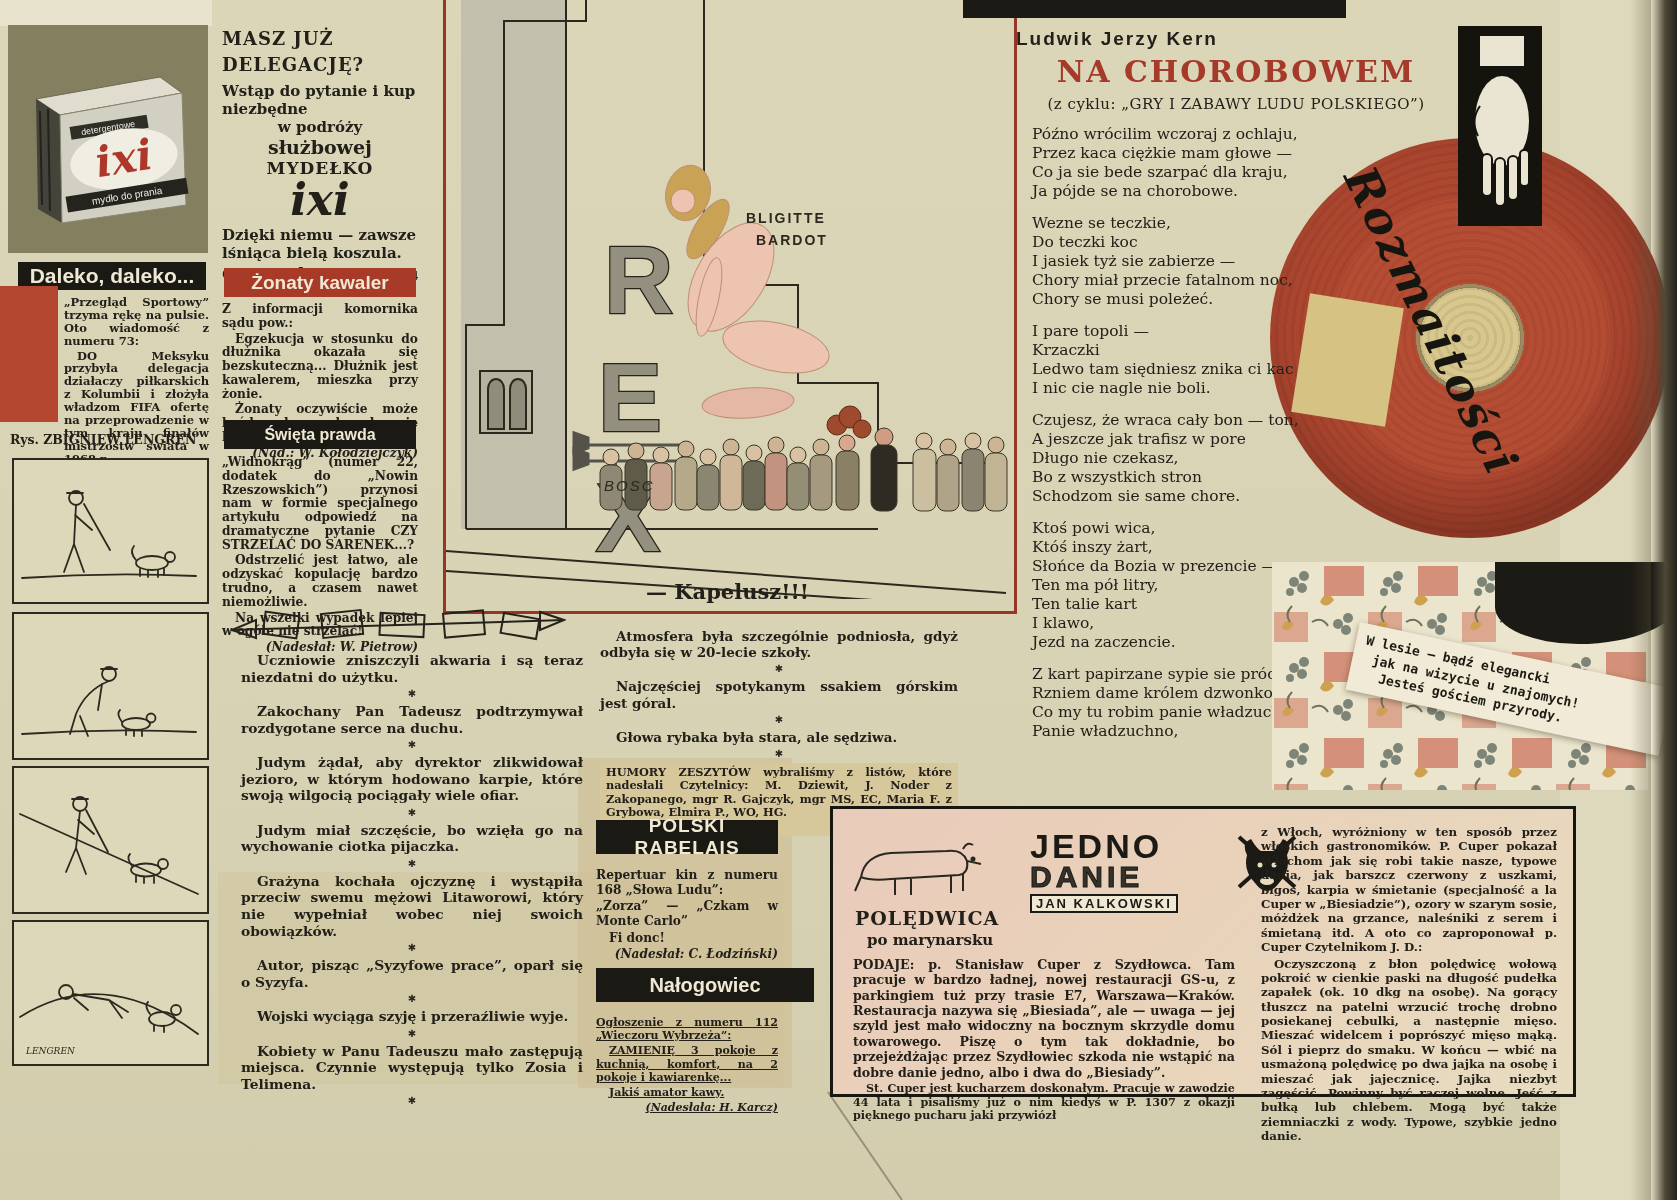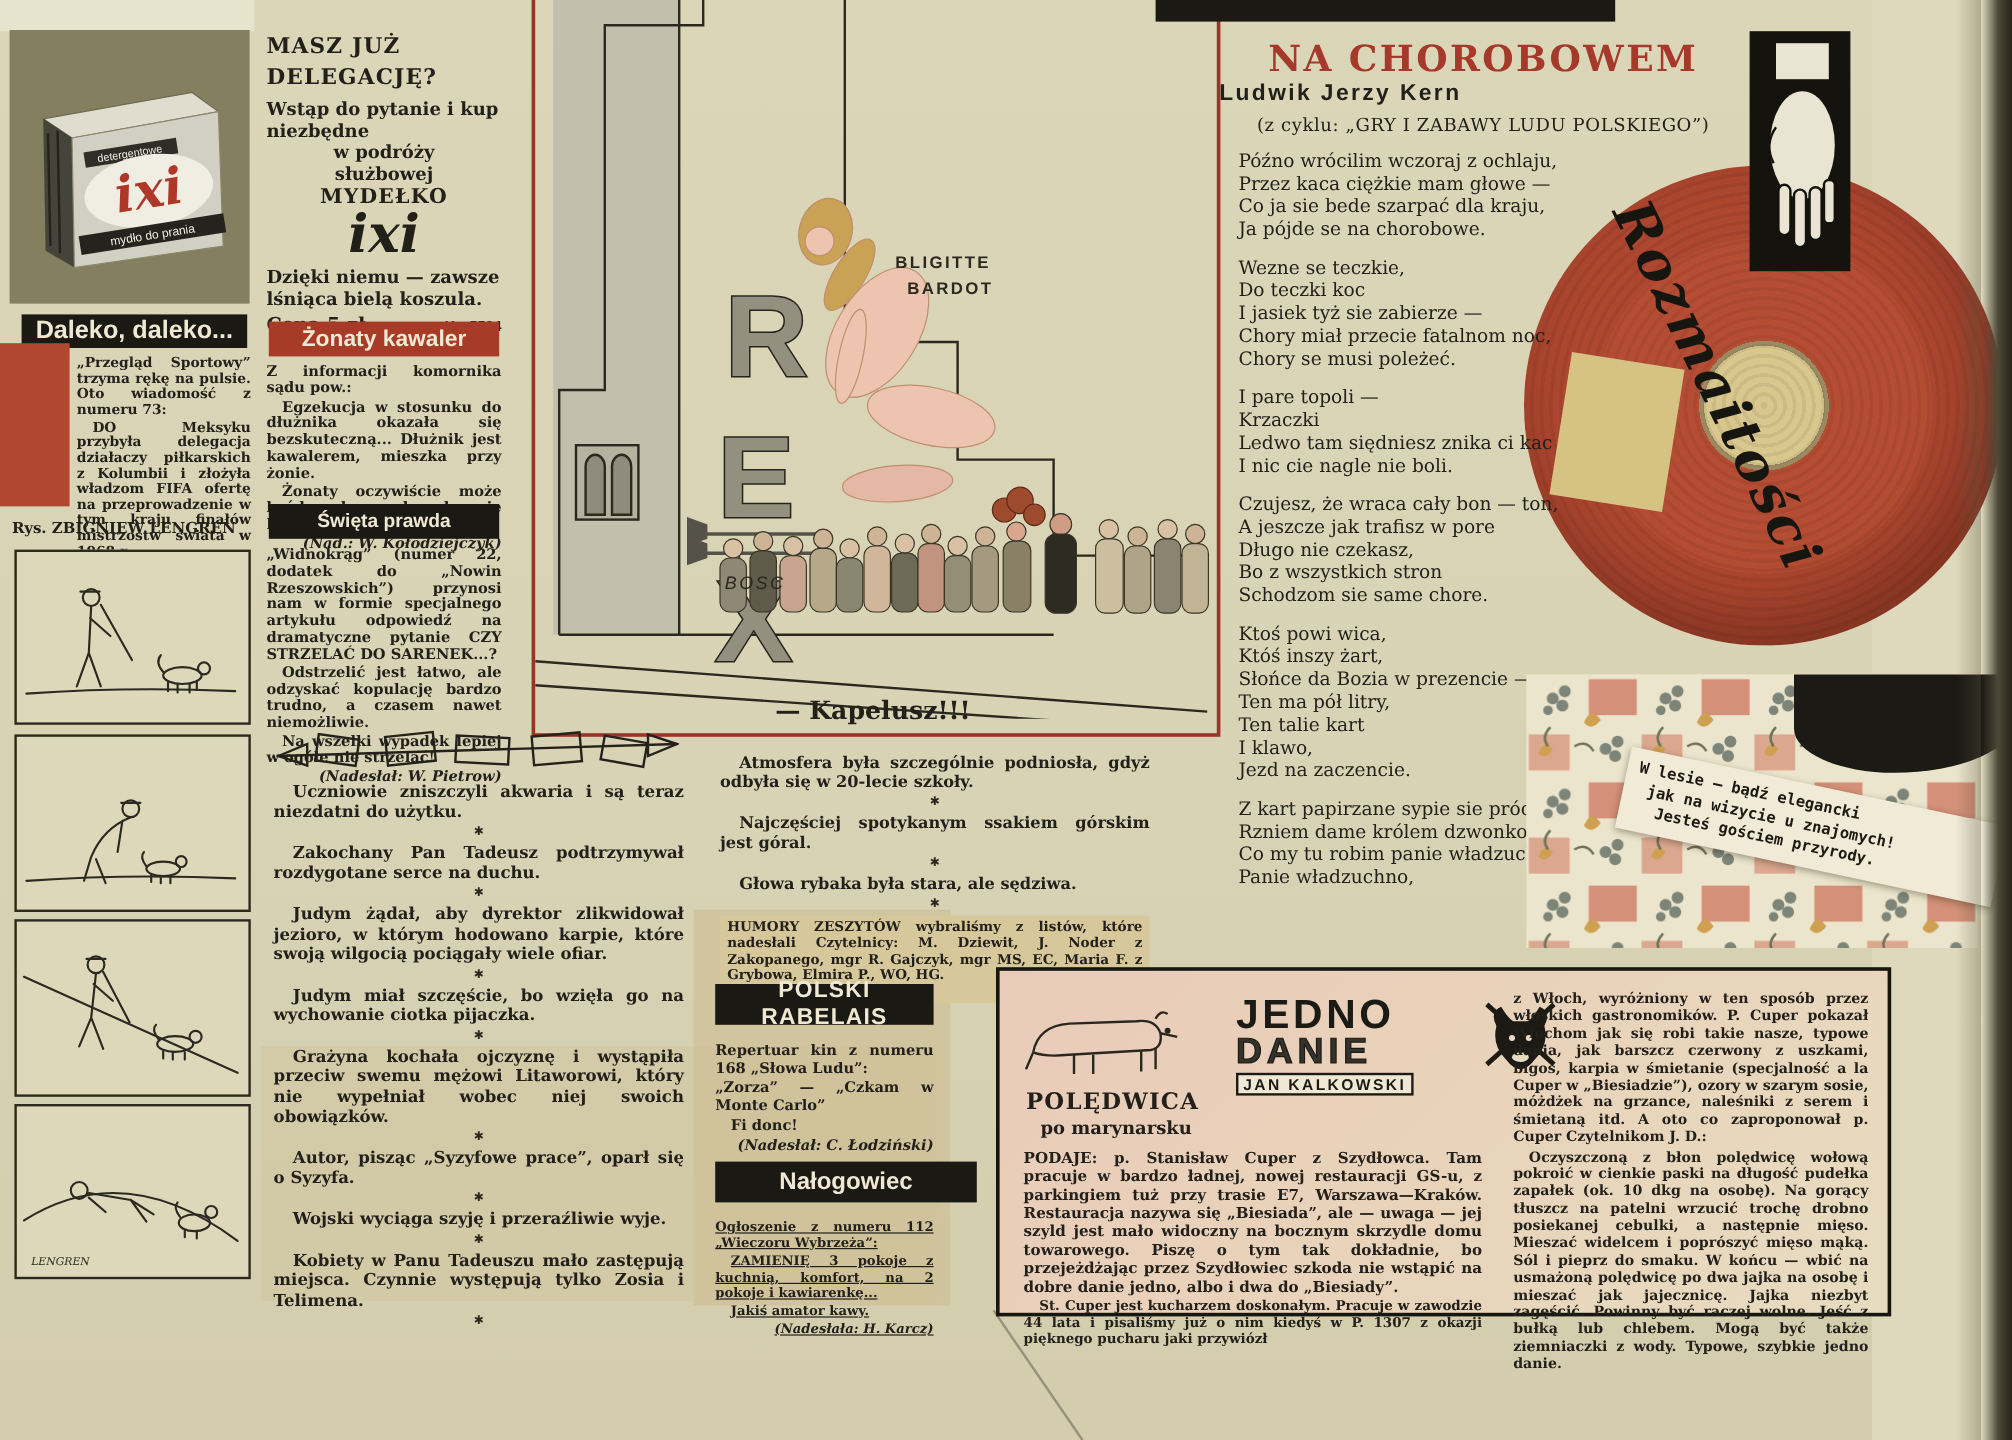--- a/index.html
+++ b/index.html
@@ -111,21 +111,21 @@
       <text x="12" y="132" font-size="9" fill="#2c2a20" stroke="none" font-style="italic">LENGREN</text>
     </svg>
   </div>
 
   <div class="abs" style="left:222px;top:28px;width:196px;">
     <div style="font-size:18px;font-weight:700;letter-spacing:1px;">MASZ JUŻ</div>
     <div style="font-size:18px;font-weight:700;letter-spacing:1px;margin-top:5px;">DELEGACJĘ?</div>
     <div style="font-size:15px;font-weight:700;margin-top:7px;text-align:justify;">Wstąp do pytanie i kup</div>
     <div style="font-size:15px;font-weight:700;">niezbędne</div>
     <div style="font-size:15px;font-weight:700;text-align:center;">w podróży</div>
-    <div style="font-size:15px;font-weight:700;text-align:center;">służbowej</div>
+    <div style="font-size:19px;font-weight:700;text-align:center;">służbowej</div>
     <div style="font-size:17px;font-weight:700;text-align:center;letter-spacing:1px;">MYDEŁKO</div>
     <div style="font-size:44px;font-weight:700;font-style:italic;text-align:center;line-height:1;">ixi</div>
     <div style="font-size:15px;font-weight:700;text-align:justify;margin-top:4px;">Dzięki niemu — zawsze</div>
     <div style="font-size:15px;font-weight:700;text-align:justify;">lśniąca bielą koszula.</div>
     <div style="margin-top:3px;">
       <span style="font-size:16px;font-weight:700;">Cena 5 zł.</span>
       <span style="font-size:12px;font-weight:700;float:right;margin-top:4px;font-family:'Liberation Sans',sans-serif;">K—5524</span>
     </div>
   </div>
 
@@ -237,22 +237,22 @@
       <text x="158" y="496" font-size="15" font-style="italic" fill="#2b291f" letter-spacing="2">BOSC</text>
     </svg>
     <div class="abs" style="left:200px;top:584px;font-size:21px;font-weight:700;">
       <span>— Kapelusz!!!</span>
     </div>
   </div>
 
   <div class="abs" style="left:963px;top:0;width:383px;height:18px;background:#1b1914;"></div>
 
   <div class="abs" style="left:1016px;top:28px;width:440px;z-index:2;">
+    <div style="font-family:'Liberation Sans',sans-serif;font-weight:700;font-size:19px;letter-spacing:2px;">Ludwik Jerzy Kern</div>
     <div style="font-size:30px;font-weight:800;color:#a5392a;text-align:center;letter-spacing:2px;margin-top:4px;">NA CHOROBOWEM</div>
-    <div style="font-family:'Liberation Sans',sans-serif;font-weight:700;font-size:19px;letter-spacing:2px;">Ludwik Jerzy Kern</div>
     <div style="font-size:15px;text-align:center;margin-top:6px;letter-spacing:.5px;">(z cyklu: „GRY I ZABAWY LUDU POLSKIEGO”)</div>
     <div style="margin-top:12px;padding-left:16px;">
       <div class="stanza">
         <p class="pl">Późno wrócilim wczoraj z ochlaju,</p>
         <p class="pl">Przez kaca ciężkie mam głowe —</p>
         <p class="pl">Co ja sie bede szarpać dla kraju,</p>
         <p class="pl">Ja pójde se na chorobowe.</p>
       </div>
       <div class="stanza">
         <p class="pl">Wezne se teczkie,</p>
@@ -355,21 +355,21 @@
       <polygon points="2,30 26,20 26,38" fill="none"></polygon>
       <rect x="34" y="14" width="34" height="22" transform="rotate(8 51 25)"></rect>
       <rect x="92" y="12" width="40" height="24" transform="rotate(-6 112 24)"></rect>
       <rect x="150" y="14" width="44" height="22" transform="rotate(3 172 25)"></rect>
       <rect x="214" y="12" width="40" height="24" transform="rotate(-5 234 24)"></rect>
       <rect x="272" y="16" width="36" height="20" transform="rotate(10 290 26)"></rect>
       <polygon points="334,20 310,12 310,30" fill="none"></polygon>
     </svg>
   </div>
 
-  <div class="abs" style="left:228px;top:652px;width:342px;">
+  <div class="abs" style="left:241px;top:652px;width:342px;">
     <p class="quote">Uczniowie zniszczyli akwaria i są teraz niezdatni do użytku.</p>
     <span class="star">✱</span>
     <p class="quote">Zakochany Pan Tadeusz podtrzymywał rozdygotane serce na duchu.</p>
     <span class="star">✱</span>
     <p class="quote">Judym żądał, aby dyrektor zlikwidował jezioro, w którym hodowano karpie, które swoją wilgocią pociągały wiele ofiar.</p>
     <span class="star">✱</span>
     <p class="quote">Judym miał szczęście, bo wzięła go na wychowanie ciotka pijaczka.</p>
     <span class="star">✱</span>
     <p class="quote">Grażyna kochała ojczyznę i wystąpiła przeciw swemu mężowi Litaworowi, który nie wypełniał wobec niej swoich obowiązków.</p>
     <span class="star">✱</span>

